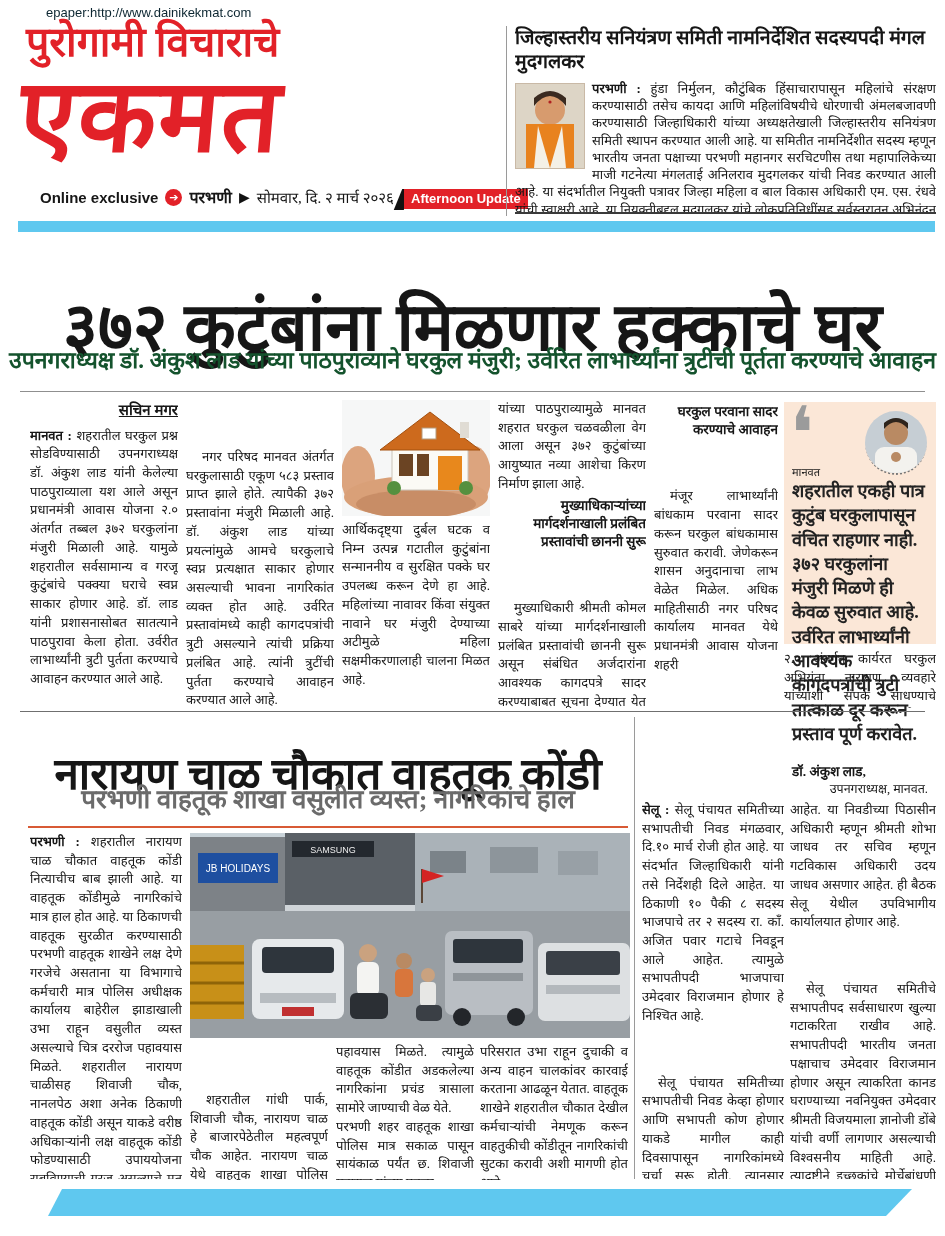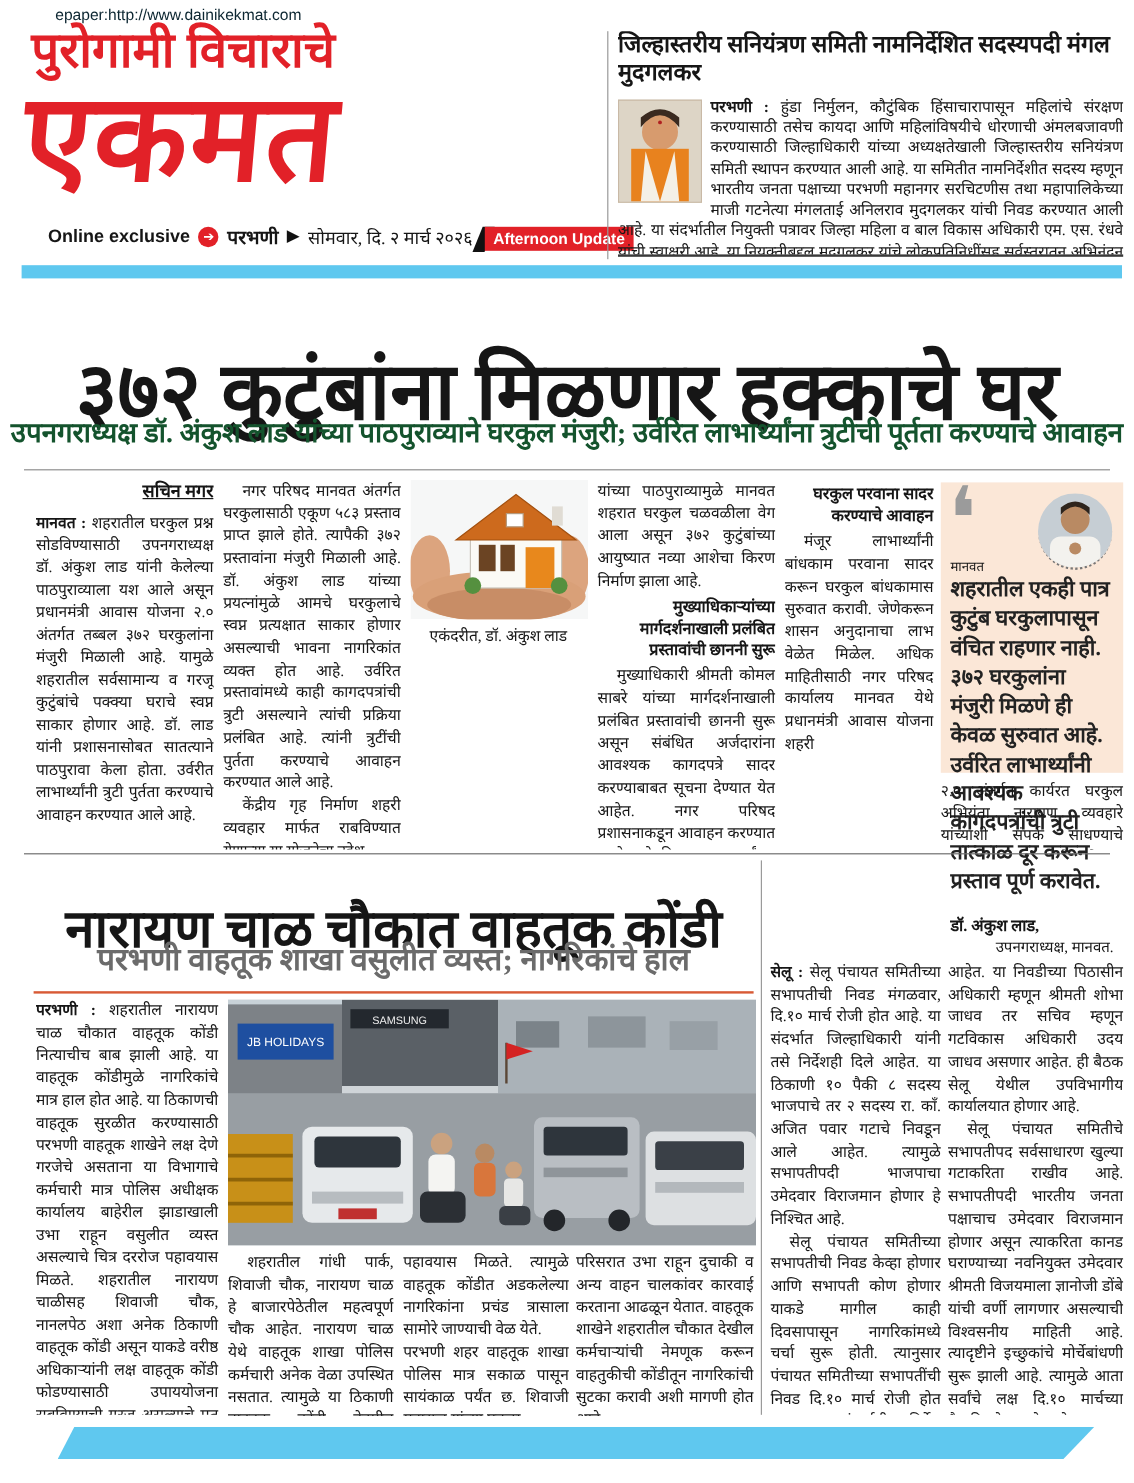--- a/index.html
+++ b/index.html
@@ -32,21 +32,21 @@
   .mid-rule{left:20px;top:711px;width:905px;height:1px;background:#6f6f6f;}
   .v-div{left:634px;top:717px;width:1px;height:462px;background:#9a9a9a;}
   
   .main-headline{left:0;top:234px;width:945px;text-align:center;font-size:67px;font-weight:bold;line-height:1.45;}
   .main-sub{left:8px;top:344px;width:929px;text-align:center;font-size:23px;font-weight:bold;color:#14532d;line-height:1.5;}
   .scol{top:400px;height:308px;overflow:hidden;font-size:13px;line-height:1.44;text-align:justify;}
   .c1{left:30px;width:148px;} .c2{left:186px;width:148px;} .c3{left:342px;width:148px;}
   .c4{left:498px;width:148px;} .c5{left:654px;width:124px;}
   .byline{text-align:right;font-weight:bold;text-decoration:underline;font-size:15px;margin:0 0 5px;}
   .subhead{font-weight:bold;text-align:right;font-size:13.5px;line-height:1.35;margin:3px 0;}
-  .indent{text-indent:16px;}
+  .indent{text-indent:16px;margin-top:48px;}
   p{margin:0;}
   .house-photo{width:148px;height:116px;margin-bottom:5px;}
   
   .quote-box{left:784px;top:402px;width:152px;height:242px;background:#fbe7d7;padding:6px 8px;box-sizing:border-box;}
   .q-icon{position:absolute;top:-6px;left:6px;font-size:74px;color:#9b9b9b;font-family:"DejaVu Sans",sans-serif;line-height:1;}
   .q-photo{position:absolute;top:9px;right:9px;width:62px;height:62px;border-radius:50%;overflow:hidden;
            border-bottom:2px dotted #777;}
   .q-loc{margin-top:56px;font-weight:normal;font-size:11px;}
   .q-text{font-size:18px;line-height:1.35;font-weight:600;color:#222;}
   .q-name{text-align:left;font-weight:bold;font-size:13.5px;margin-top:16px;}
@@ -141,20 +141,21 @@
         <polygon points="38,50 88,12 138,50" fill="#cd6a1d" stroke="#a3500f"></polygon>
         <rect x="118" y="22" width="9" height="16" fill="#e0dcd4"></rect>
         <rect x="96" y="56" width="24" height="34" fill="#e8881c"></rect>
         <rect x="57" y="54" width="14" height="22" fill="#6b4423"></rect>
         <rect x="75" y="54" width="12" height="22" fill="#6b4423"></rect>
         <rect x="80" y="28" width="14" height="11" fill="#fff" stroke="#b59a7d"></rect>
         <circle cx="52" cy="88" r="7" fill="#55903f"></circle>
         <circle cx="124" cy="88" r="7" fill="#55903f"></circle>
       </svg>
     </div>
+    <p>आर्थिकदृष्ट्या दुर्बल घटक व निम्न उत्पन्न गटातील कुटुंबांना सन्माननीय व सुरक्षित पक्के घर उपलब्ध करून देणे हा आहे. महिलांच्या नावावर किंवा संयुक्त नावाने घर मंजुरी देण्याच्या अटीमुळे महिला सक्षमीकरणालाही चालना मिळत आहे.</p>
     <p class="indent">एकंदरीत, डॉ. अंकुश लाड</p>
   </div>
 
   <div class="abs scol c4">
     <p>यांच्या पाठपुराव्यामुळे मानवत शहरात घरकुल चळवळीला वेग आला असून ३७२ कुटुंबांच्या आयुष्यात नव्या आशेचा किरण निर्माण झाला आहे.</p>
     <h4 class="subhead">मुख्याधिकाऱ्यांच्या मार्गदर्शनाखाली प्रलंबित प्रस्तावांची छाननी सुरू</h4>
     <p class="indent">मुख्याधिकारी श्रीमती कोमल साबरे यांच्या मार्गदर्शनाखाली प्रलंबित प्रस्तावांची छाननी सुरू असून संबंधित अर्जदारांना आवश्यक कागदपत्रे सादर करण्याबाबत सूचना देण्यात येत आहेत. नगर परिषद प्रशासनाकडून आवाहन करण्यात आले आहे की, ज्या लाभार्थ्यांच्या अर्जामध्ये</p>
   </div>
 
   <div class="abs scol c5">

